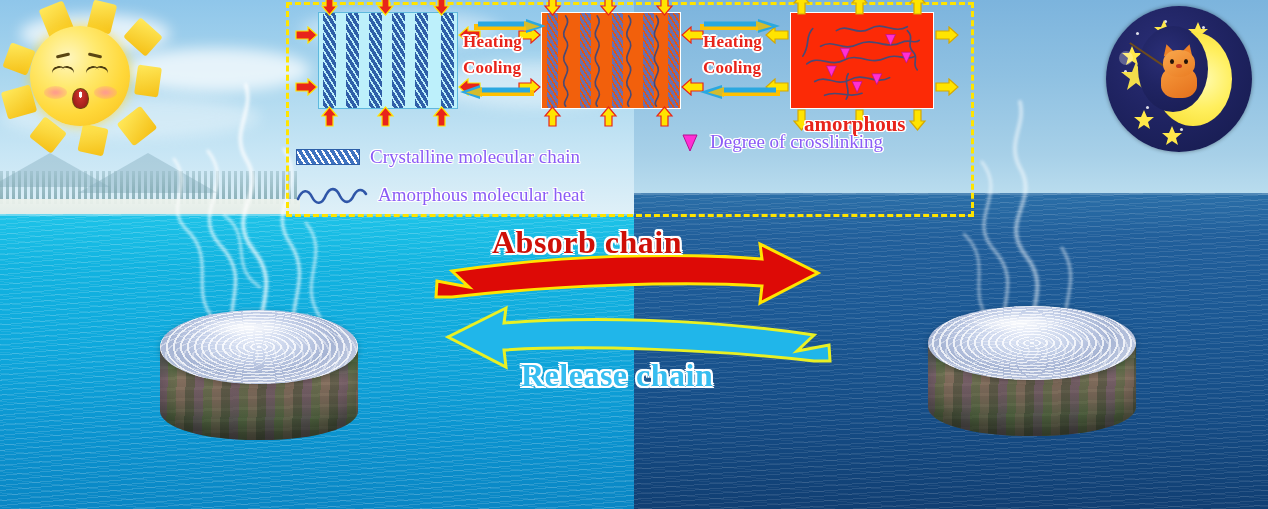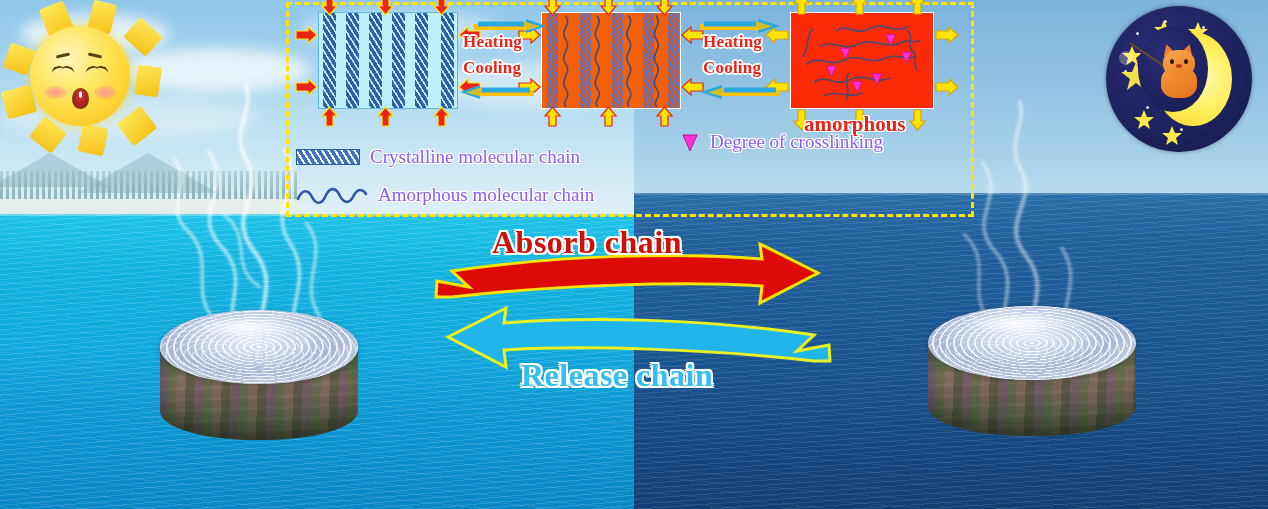--- a/index.html
+++ b/index.html
@@ -435,21 +435,21 @@
     <svg class="sw-tri" viewBox="0 0 20 20">
       <polygon points="3,3 17,3 10,19" fill="#ff2fd4" stroke="#b41190" stroke-width="1"></polygon>
     </svg>
     <span class="legend-text">Degree of crosslinking</span>
   </div>
 
   <div class="legend-row" style="left:296px;top:184px;">
     <svg class="sw-wave" viewBox="0 0 72 20">
       <path d="M2 14 C 6 4, 12 4, 16 12 C 20 20, 26 20, 30 10 C 34 2, 40 2, 44 11 C 48 19, 54 19, 58 10 C 62 3, 67 4, 70 9"></path>
     </svg>
-    <span class="legend-text">Amorphous molecular chain</span>
+    <span class="legend-text">Amorphous molecular heat</span>
   </div>
 
   <svg id="heat-arrows" viewBox="0 0 1268 509">
     <path class="arrow-red" d="M436 297 L437 281 L469 287 L452 271 C 560 255, 680 252, 762 259 L760 244 L818 273 L760 303 L762 286 C 684 281, 556 285, 452 297 Z"></path>
     <path class="arrow-blue" d="M830 361 L829 345 L797 351 L814 335 C 706 319, 586 316, 504 323 L506 308 L448 337 L506 367 L504 350 C 582 345, 710 349, 814 361 Z" transform="translate(0,0)"></path>
   </svg>
 
   <div class="heat-label" id="lbl-absorb">Absorb chain</div>
   <div class="heat-label" id="lbl-release">Release chain</div>
 

